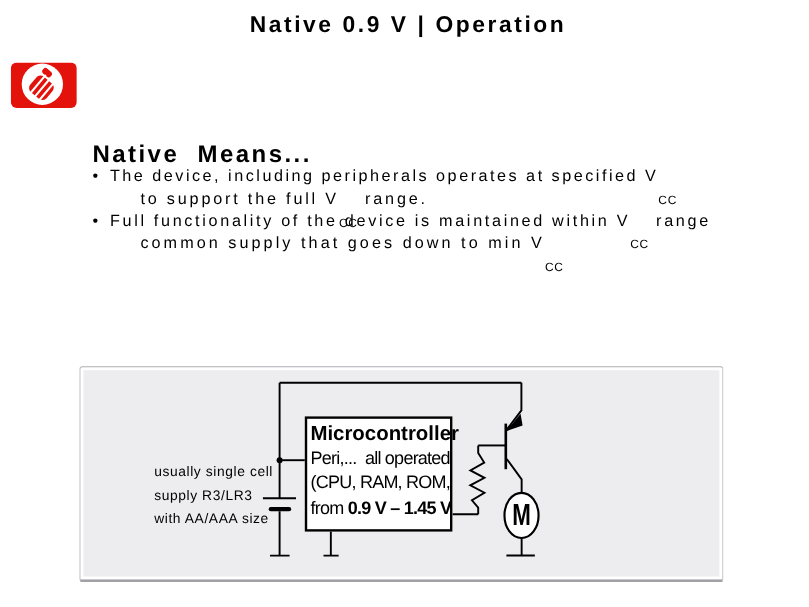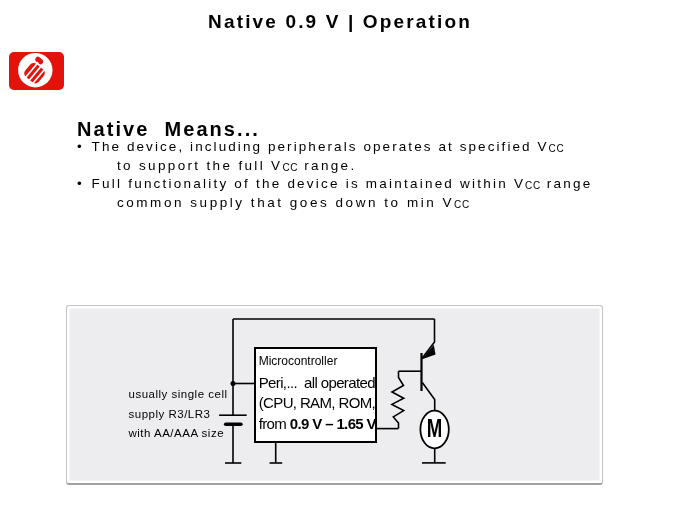--- a/index.html
+++ b/index.html
@@ -5,24 +5,24 @@
 html,body{margin:0;padding:0;}
 body{width:674px;height:506px;background:#fff;font-family:"Liberation Sans",sans-serif;color:#000;}
 #page{position:relative;width:674px;height:506px;overflow:hidden;}
 .abs{position:absolute;}
 #title{left:3px;top:11px;width:674px;text-align:center;font-size:19px;font-weight:bold;letter-spacing:2.15px;}
 #hdr{left:77px;top:118px;font-size:20px;font-weight:bold;letter-spacing:2.05px;}
 #bullets{left:77px;top:138px;font-size:13.5px;line-height:18.65px;letter-spacing:2.08px;}
 #bullets .li{white-space:nowrap;}
 #bullets .b{display:inline-block;width:14.6px;letter-spacing:0;}
 #bullets .c{margin-left:0;white-space:nowrap;padding-left:40px;}
-.sub{font-size:10px;position:relative;top:1px;letter-spacing:0.6px;line-height:1px;}
+.sub{font-size:10px;position:relative;top:19px;letter-spacing:0.6px;line-height:1px;}
 #frame{left:66px;top:305px;width:535px;height:177px;background:#ededef;border:1px solid #c2c2c6;border-bottom:2px solid #a0a0a5;border-radius:3px;box-shadow:inset 0 0 0 2.5px #fff;}
 #mcu{left:253.5px;top:346.5px;width:116px;height:91px;background:#fff;border:2.4px solid #000;padding:1.2px 0 0 3.2px;}
-#mcu .t{font-size:12px;font-weight:normal;letter-spacing:0px;line-height:23px;white-space:nowrap;}
+#mcu .t{font-size:17px;font-weight:bold;letter-spacing:0px;line-height:23px;white-space:nowrap;}
 #mcu .r{font-size:15px;letter-spacing:-0.63px;line-height:20.8px;white-space:nowrap;}
 #ltxt{left:128.5px;top:385px;font-size:11.5px;line-height:19.7px;letter-spacing:0.5px;white-space:nowrap;}
 #rtxt{left:439.5px;top:330px;font-size:11.5px;line-height:20.3px;letter-spacing:0.5px;white-space:nowrap;}
 svg{display:block;}
 #ov{left:0;top:0;}
 </style>
 </head>
 <body>
 <div id="page">
   <div id="title" class="abs">Native 0.9 V | Operation</div>
@@ -72,17 +72,17 @@
     <circle cx="233" cy="383.5" r="2.5" fill="#000"></circle>
     <ellipse cx="434.6" cy="429.5" rx="14.2" ry="18.8" fill="#fff" stroke="#000" stroke-width="1.8"></ellipse>
     <text transform="translate(434.6 437.2) scale(0.73 1)" text-anchor="middle" font-size="25.5" font-weight="bold" font-family="Liberation Sans, sans-serif">M</text>
     <polygon points="421.5,359.5 433.8,344.8 435.5,354.5" fill="#000"></polygon>
   </svg>
 
   <div id="mcu" class="abs">
     <div class="t">Microcontroller</div>
     <div class="r">Peri,...&nbsp; all operated</div>
     <div class="r">(CPU, RAM, ROM,</div>
-    <div class="r">from <b>0.9 V – 1.65 V</b></div>
+    <div class="r">from <b>0.9 V – 1.45 V</b></div>
   </div>
 
   <div id="ltxt" class="abs">usually single cell<br>supply R3/LR3<br>with AA/AAA size</div>
 </div>
 
 </body></html>

